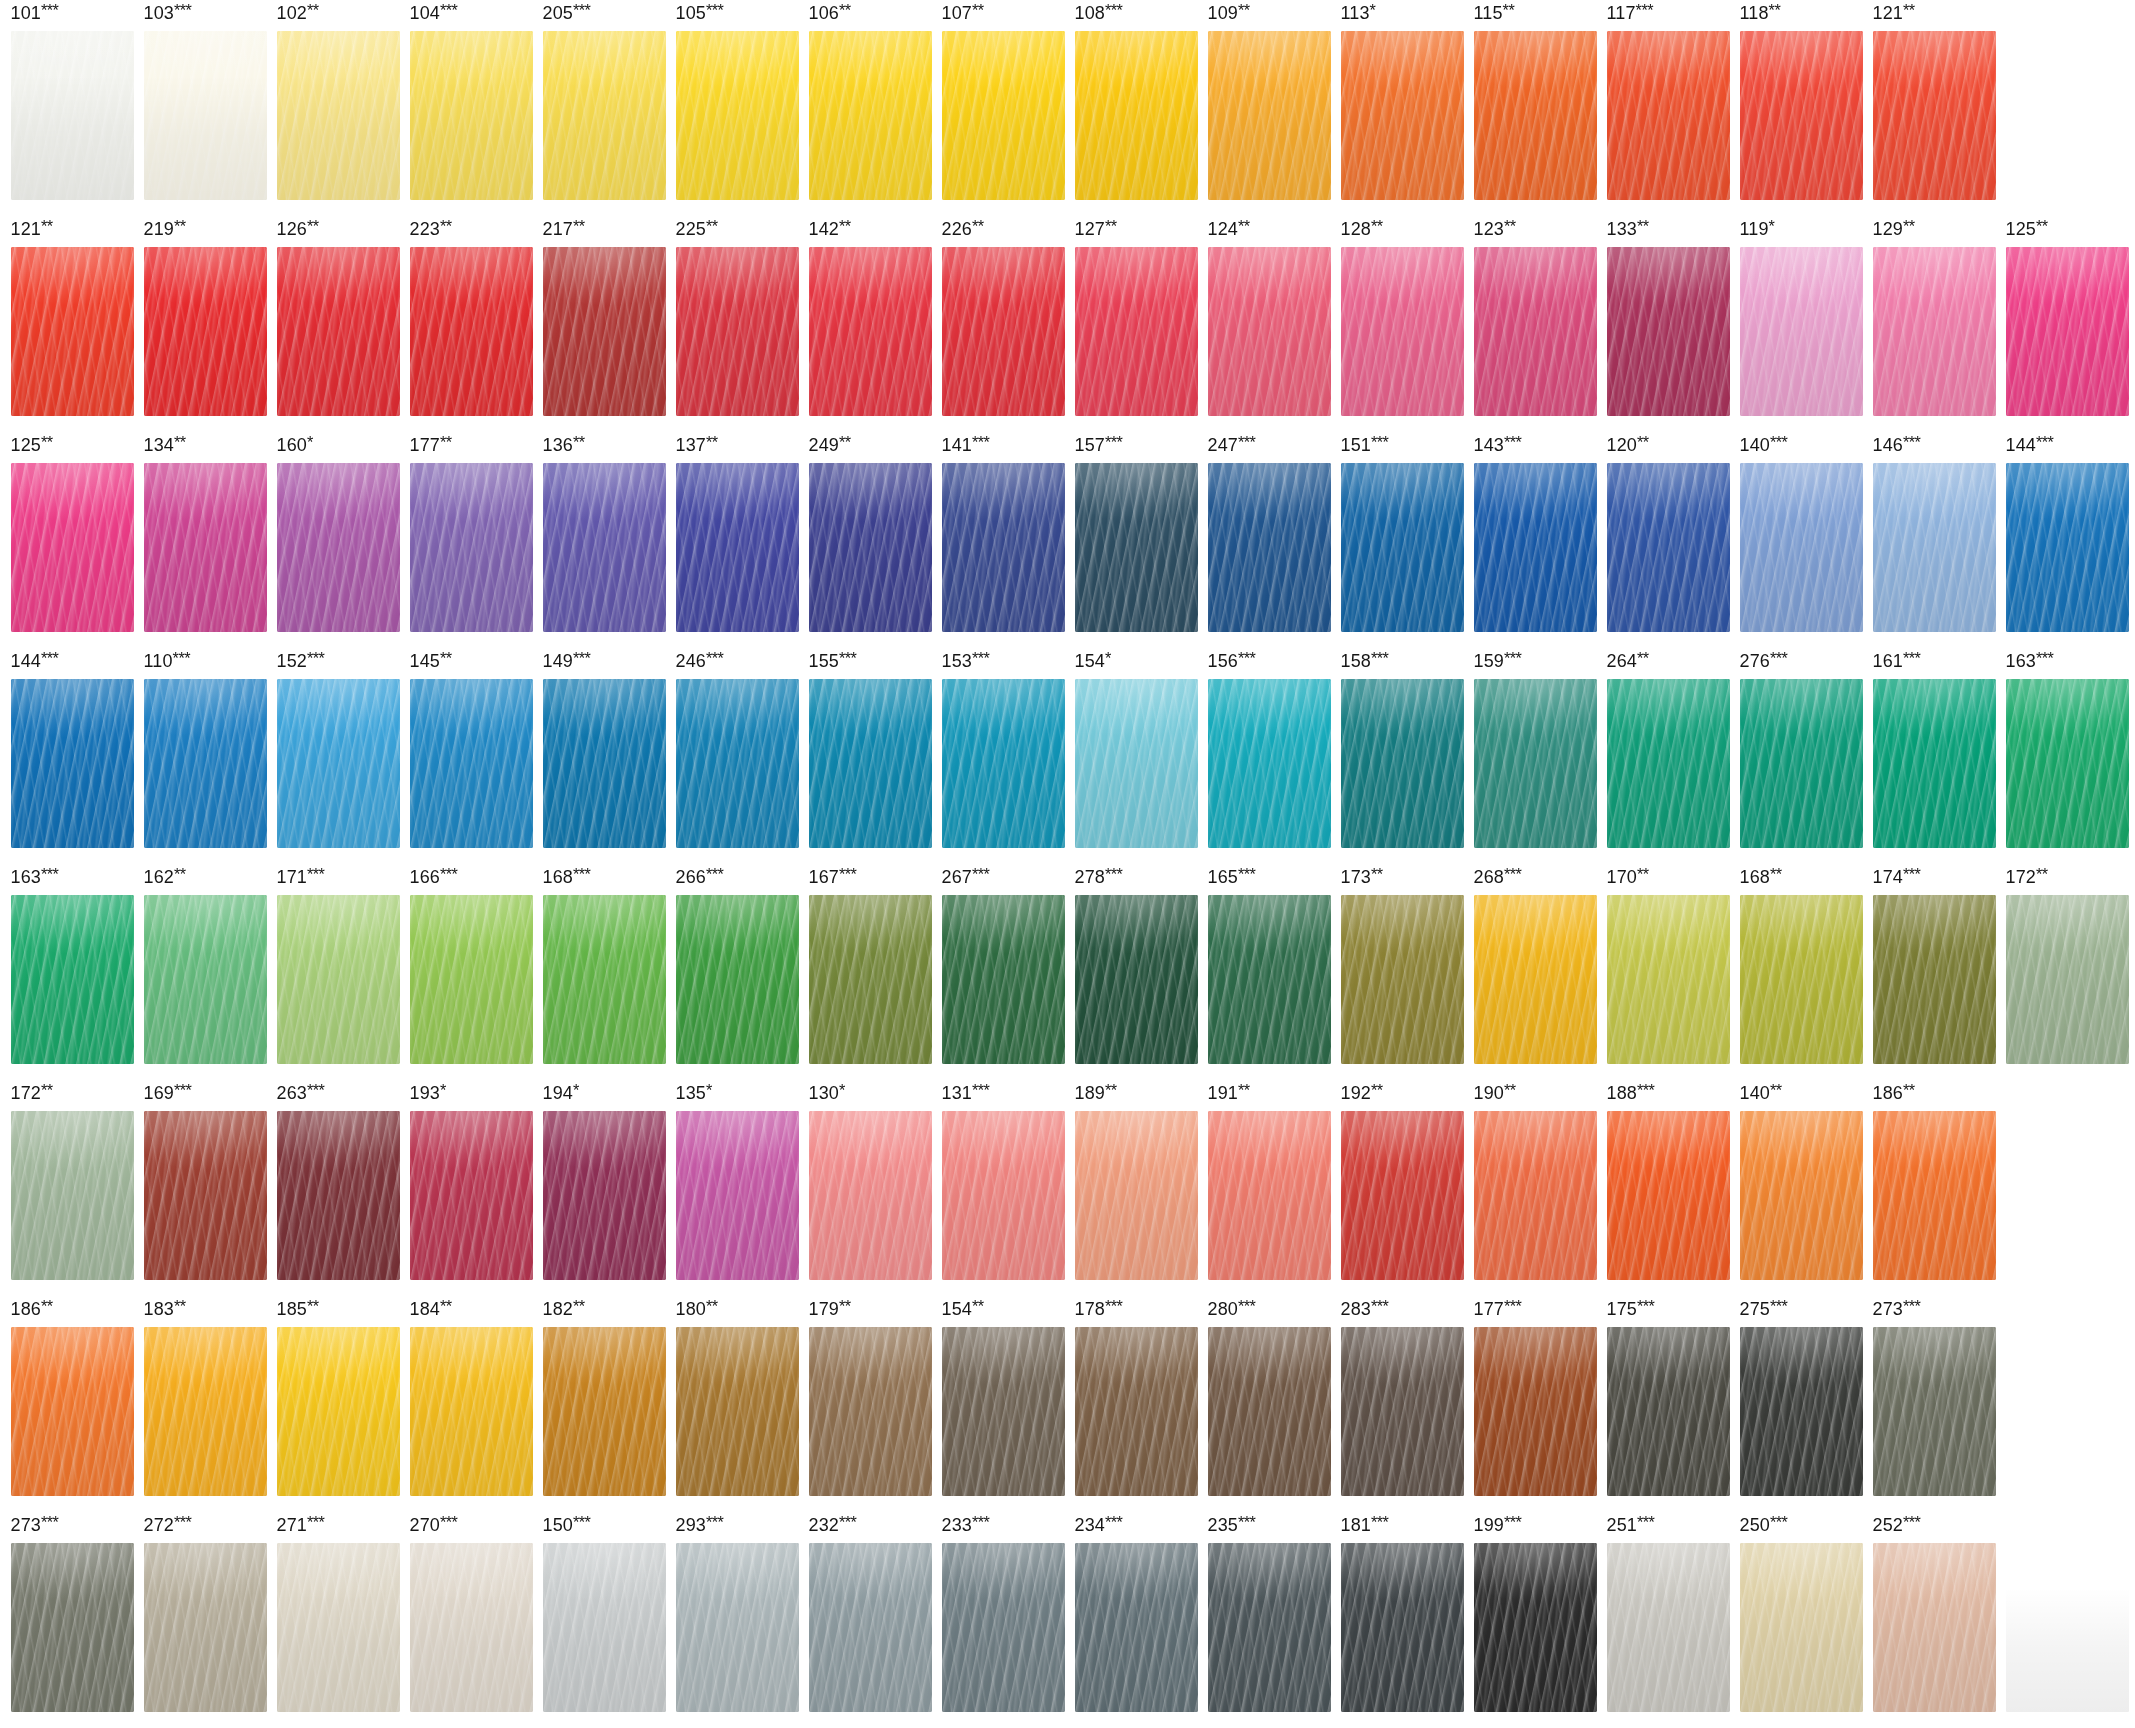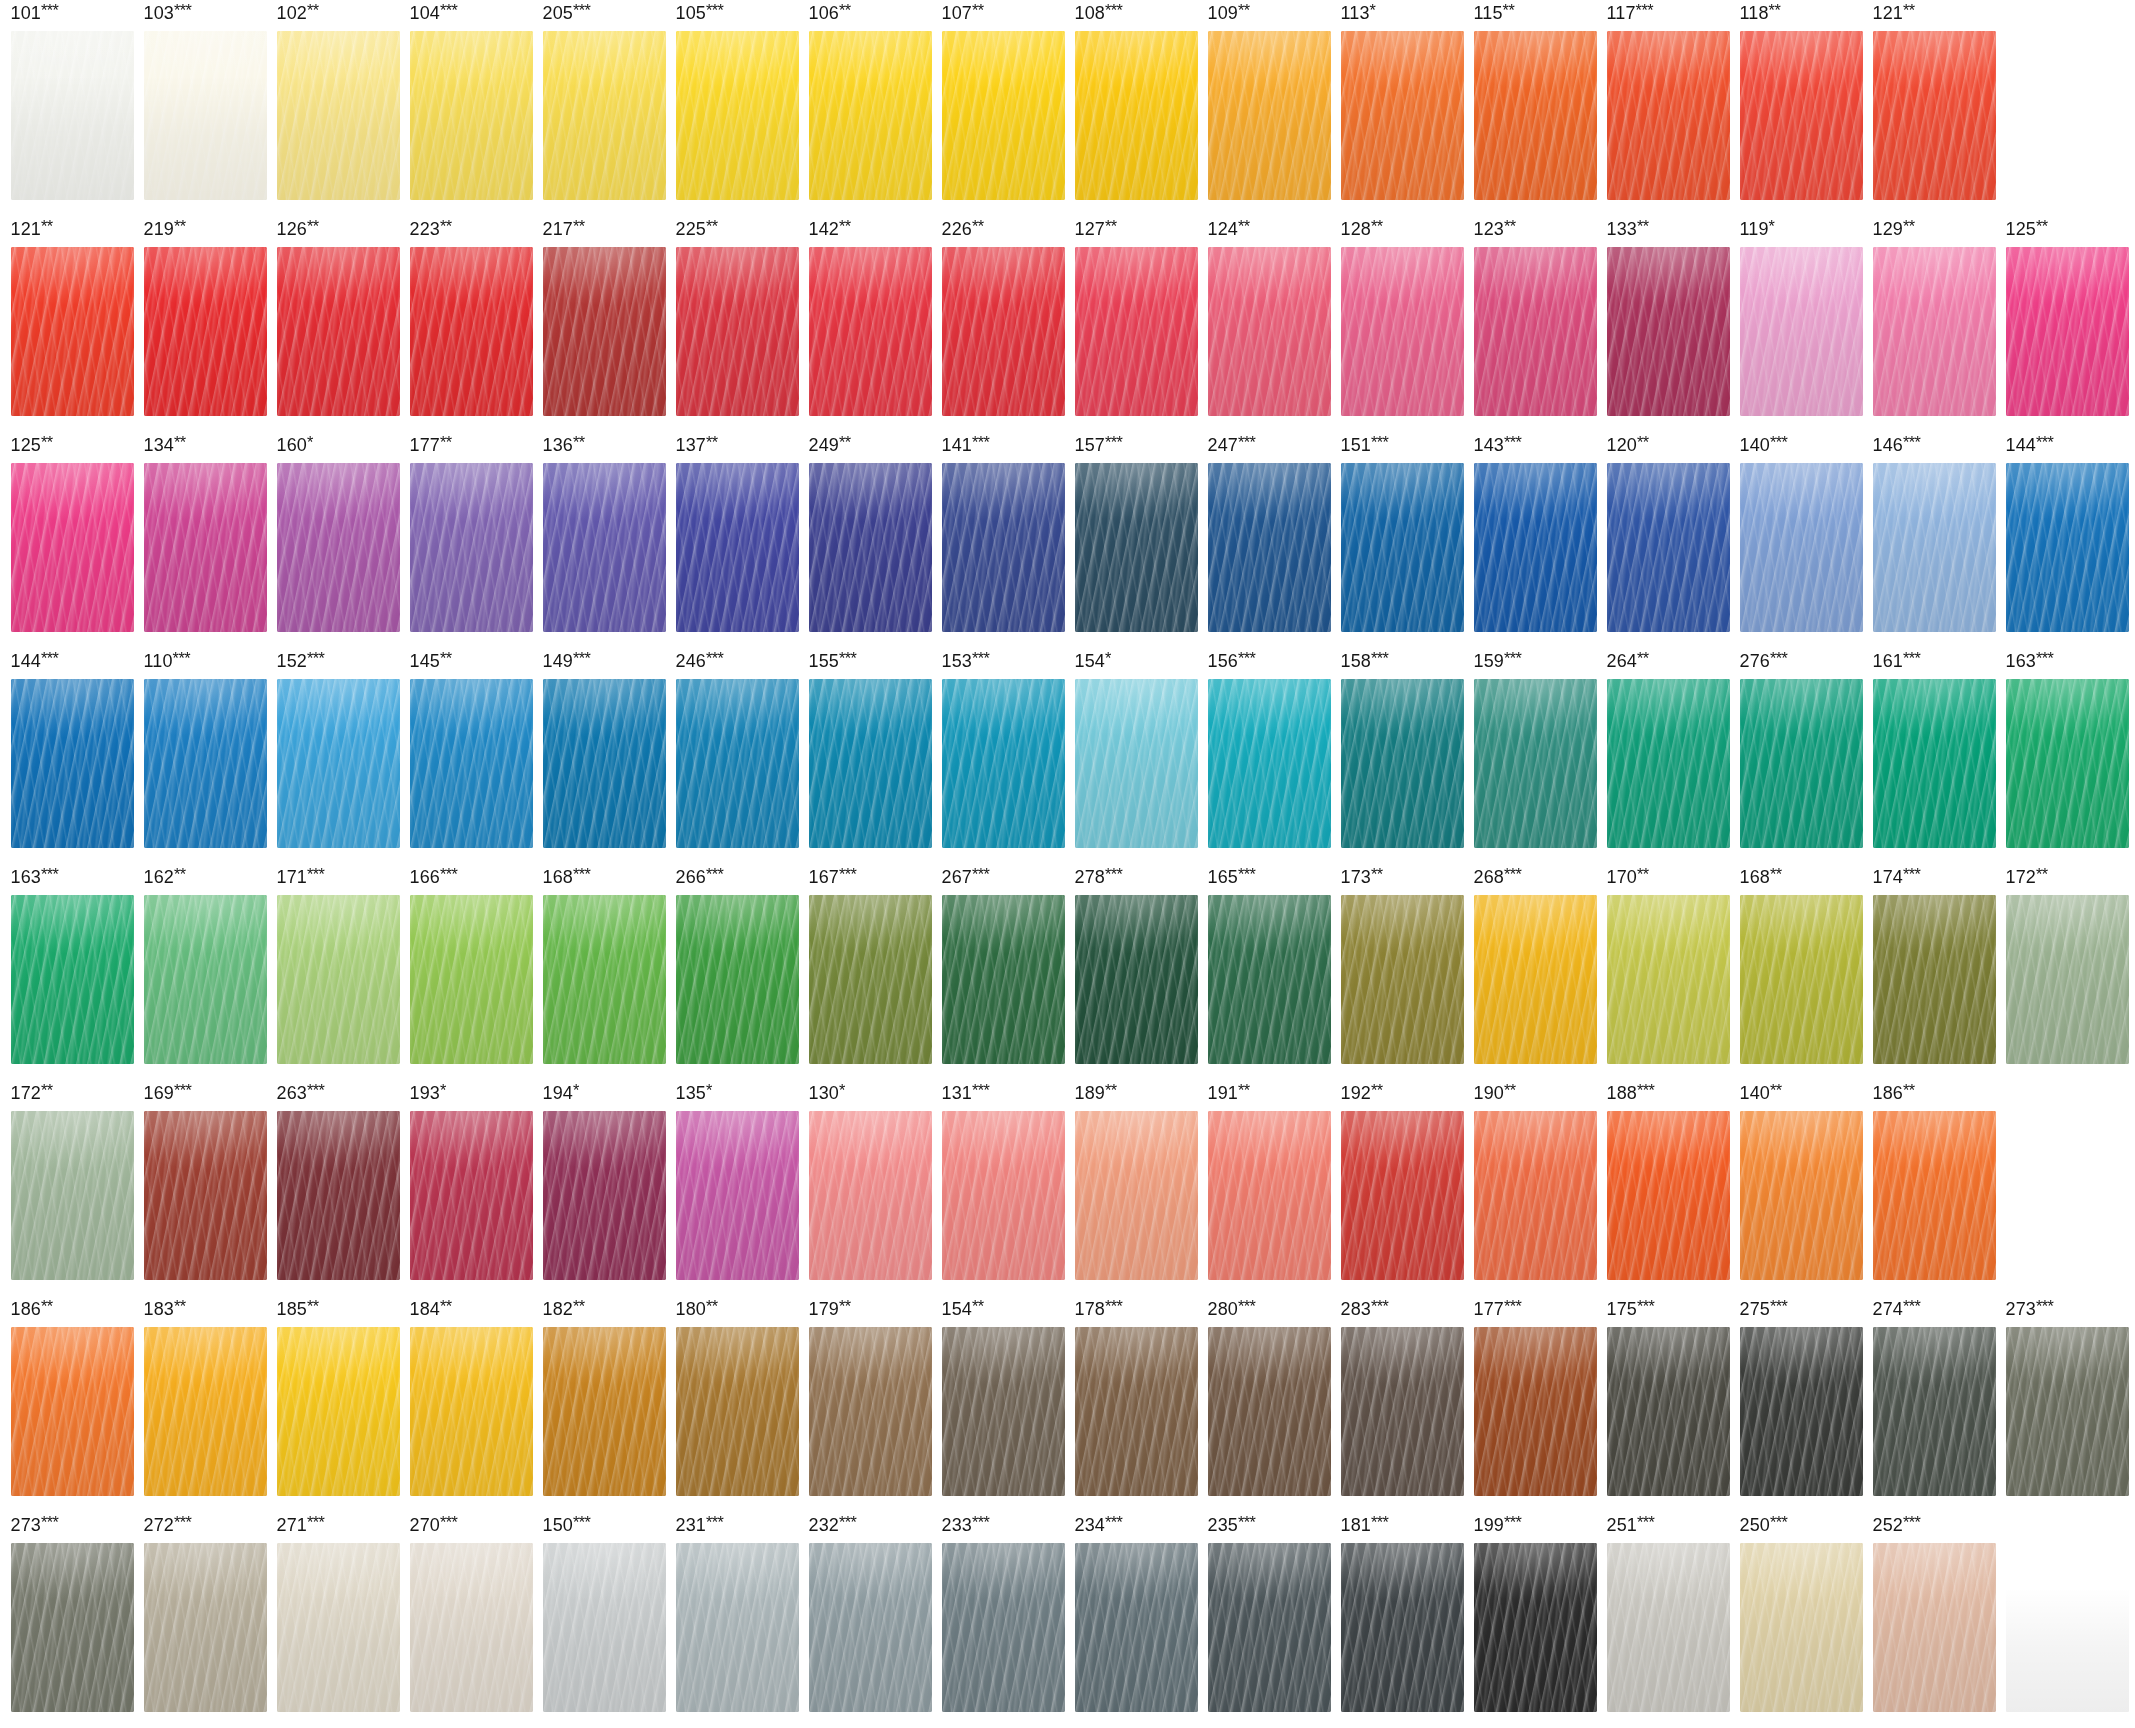--- a/index.html
+++ b/index.html
@@ -552,24 +552,20 @@
       </div>
       <div class="swatch-cell">
         <span class="swatch-label"><span>175</span><span class="stars">***</span></span>
         <div class="swatch-box" style="background-color: rgb(75, 74, 66);"></div>
       </div>
       <div class="swatch-cell">
         <span class="swatch-label"><span>275</span><span class="stars">***</span></span>
         <div class="swatch-box" style="background-color: rgb(58, 60, 57);"></div>
       </div>
       <div class="swatch-cell">
-        <span class="swatch-label"><span>274</span><span class="stars">***</span></span>
-        <div class="swatch-box" style="background-color: rgb(75, 82, 75);"></div>
-      </div>
-      <div class="swatch-cell">
         <span class="swatch-label"><span>273</span><span class="stars">***</span></span>
         <div class="swatch-box" style="background-color: rgb(106, 109, 94);"></div>
       </div>
     </div>
     <div class="swatch-row">
       <div class="swatch-cell">
         <span class="swatch-label"><span>273</span><span class="stars">***</span></span>
         <div class="swatch-box" style="background-color: rgb(116, 119, 106);"></div>
       </div>
       <div class="swatch-cell">
@@ -582,21 +578,21 @@
       </div>
       <div class="swatch-cell">
         <span class="swatch-label"><span>270</span><span class="stars">***</span></span>
         <div class="swatch-box" style="background-color: rgb(223, 215, 203);"></div>
       </div>
       <div class="swatch-cell">
         <span class="swatch-label"><span>150</span><span class="stars">***</span></span>
         <div class="swatch-box" style="background-color: rgb(199, 203, 204);"></div>
       </div>
       <div class="swatch-cell">
-        <span class="swatch-label"><span>231</span><span class="stars">***</span></span>
+        <span class="swatch-label"><span>293</span><span class="stars">***</span></span>
         <div class="swatch-box" style="background-color: rgb(170, 181, 184);"></div>
       </div>
       <div class="swatch-cell">
         <span class="swatch-label"><span>232</span><span class="stars">***</span></span>
         <div class="swatch-box" style="background-color: rgb(141, 155, 160);"></div>
       </div>
       <div class="swatch-cell">
         <span class="swatch-label"><span>233</span><span class="stars">***</span></span>
         <div class="swatch-box" style="background-color: rgb(109, 124, 130);"></div>
       </div>

